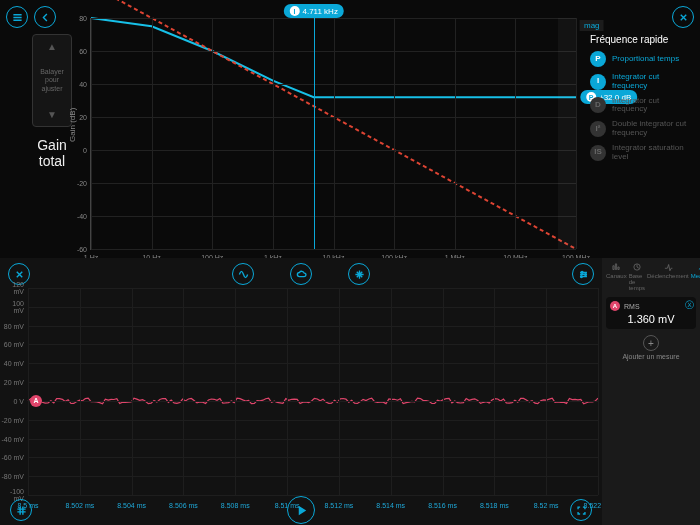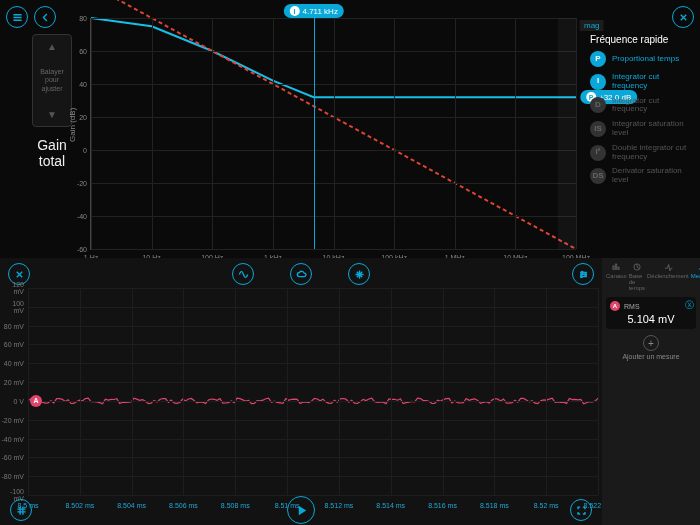--- a/index.html
+++ b/index.html
@@ -221,30 +221,26 @@
         </div>
         <div class="ctrl-item active">
           <span class="bubble">I</span>
           <span class="txt">Integrator cut frequency</span>
         </div>
         <div class="ctrl-item dim">
           <span class="bubble">D</span>
           <span class="txt">Integrator cut frequency</span>
         </div>
         <div class="ctrl-item dim">
+          <span class="bubble">I²</span>
+          <span class="txt">Double integrator cut frequency</span>
+        </div>
+        <div class="ctrl-item dim">
           <span class="bubble">IS</span>
           <span class="txt">Integrator saturation level</span>
-        </div>
-        <div class="ctrl-item dim">
-          <span class="bubble">I²</span>
-          <span class="txt">Double integrator cut frequency</span>
-        </div>
-        <div class="ctrl-item dim">
-          <span class="bubble">DS</span>
-          <span class="txt">Derivator saturation level</span>
         </div>
       </div>
   </div>
 </div>
 
 <div class="scope-region">
   <div class="scope-main">
     <div class="scope-toolbar">
       <div class="icon-btn">
         <svg viewBox="0 0 16 16">
@@ -367,20 +363,20 @@
         <span class="active"><svg viewBox="0 0 16 16" fill="none" stroke="currentColor" stroke-width="1.3">
             <path d="M3 12c3-1 4-8 7-8 2 0 3 3 3 3"></path>
           </svg>Measure</span>
       </div>
     <div class="meas-card">
       <div class="xbtn">ⓧ</div>
       <div class="hdr">
         <div class="chb">A</div>
         <div class="nm">RMS</div>
       </div>
-      <div class="val">5.104 mV</div>
+      <div class="val">1.360 mV</div>
     </div>
     <div class="add-meas">
       <div class="plus">+</div>
       <span>Ajouter un mesure</span>
     </div>
   </div>
 </div>
 
 </body></html>

